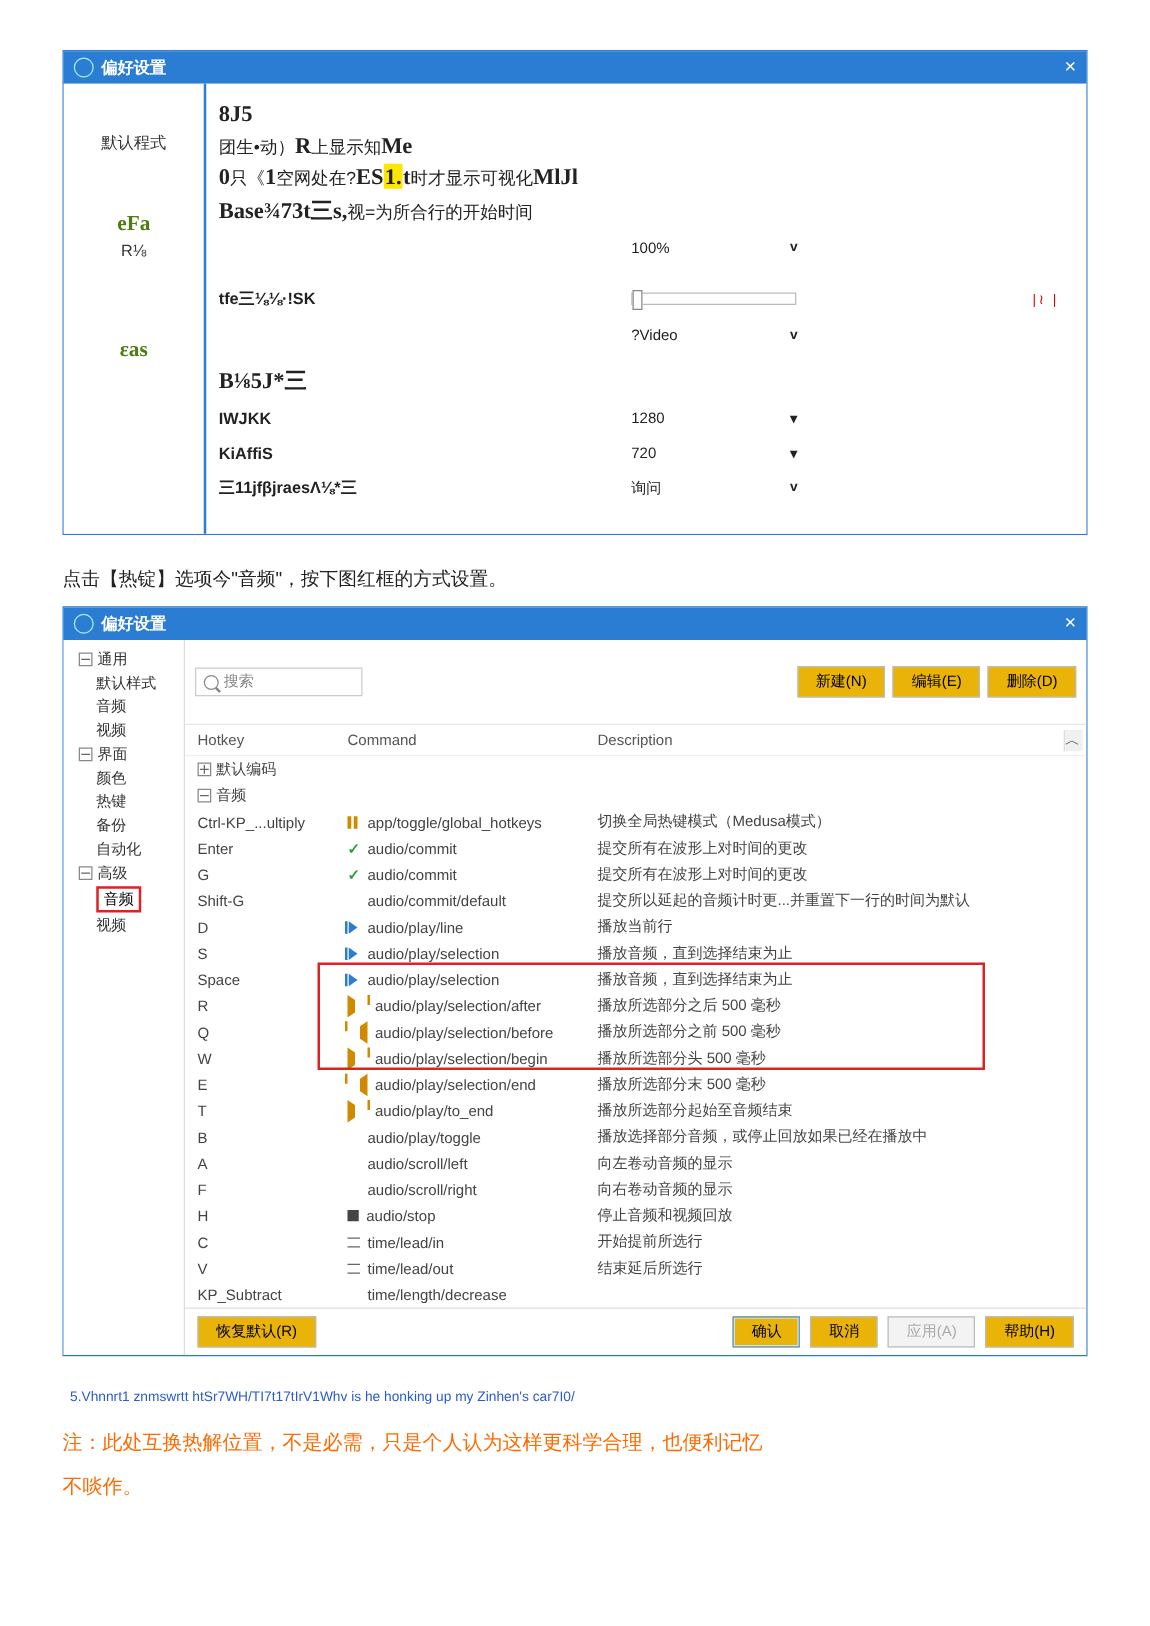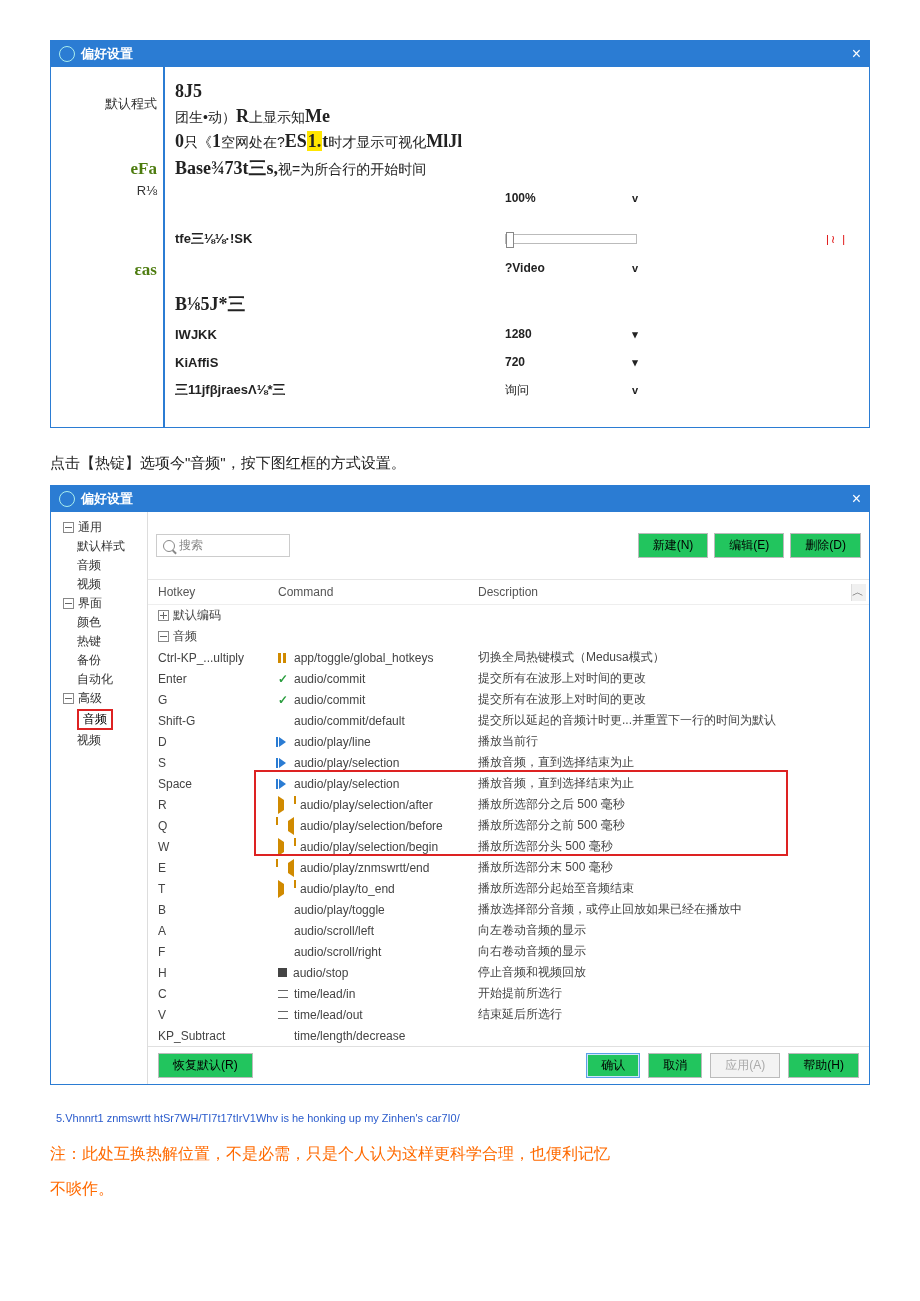--- a/index.html
+++ b/index.html
@@ -31,43 +31,43 @@
   }
   .titlebar .title { flex: 1; font-weight: bold; }
   .titlebar .close { font-size: 16px; cursor: pointer; }
   .win1-body {
     display: flex;
     background: #fff;
     min-height: 360px;
   }
   .w1-left {
     width: 100px;
-    padding: 0 6px;
+    padding: 10px 6px;
     font-size: 13px;
-    text-align: right;
+    text-align: center;
     color: #333;
   }
   .w1-left .row { margin: 8px 0 18px; }
   .w1-left .bold { font-weight: bold; font-size: 17px; font-family: "Times New Roman", serif; color:#4d7c0f; }
   .w1-divider { width: 0; border-left: 2px solid #2b7cd3; margin: 0; }
   .w1-right {
     flex: 1;
     padding: 10px 12px 10px 10px;
     position: relative;
   }
   .w1-line { margin: 4px 0; font-size: 14px; }
   .w1-line b { font-family: "Times New Roman", serif; font-size: 18px; }
   .yellow { background: #ffe600; padding: 0 1px; }
   .w1-ctrlrow {
     display: flex;
     align-items: center;
     height: 28px;
   }
   .w1-ctrlrow .lbl { flex: 0 0 330px; }
-  .w1-ctrlrow .val { width: 120px; font-weight: bold; font-size: 12px; }
+  .w1-ctrlrow .val { width: 120px; font-weight: normal; font-size: 12px; }
   .w1-ctrlrow .drop { width: 20px; font-weight: bold; font-size: 11px; text-align: center; }
   .w1-slider {
     height: 18px; display: flex; align-items: center; margin: 18px 0 6px;
   }
   .w1-slider .track { flex: 0 0 330px; }
   .w1-slider .bar {
     width: 130px; height: 8px; border: 1px solid #bbb;
     display: inline-block; position: relative;
   }
   .w1-slider .thumb {
@@ -113,21 +113,21 @@
   .searchwrap .mag {
     width: 10px; height: 10px; border: 1.5px solid #888; border-radius: 50%;
     margin-right: 4px; position: relative;
   }
   .searchwrap .mag::after {
     content:""; position:absolute; width:5px; height:1.5px; background:#888;
     transform: rotate(45deg); bottom:-2px; right:-3px;
   }
   .hk-top .spacer { flex:1; }
   .btn {
-    border: 1px solid #bbb; background: #22c55e;
+    border: 1px solid #bbb; background: #eab308;
     padding: 3px 14px; font-size: 12px; cursor: pointer;
   }
   .hk-table {
     flex: 1; position: relative; overflow: hidden;
   }
   .hk-head, .hk-row {
     display: grid;
     grid-template-columns: 120px 200px 1fr 14px;
     align-items: center;
     padding: 1px 4px 1px 10px;
@@ -383,21 +383,21 @@
                 <span class="cmd-icon ci-arrow-r"></span>
                 <span>audio/play/selection/begin</span>
               </span>
               <span>播放所选部分头 500 毫秒</span>
               <span></span>
             </div>
             <div class="hk-row">
               <span>E</span>
               <span class="cmd">
                 <span class="cmd-icon ci-arrow-l"></span>
-                <span>audio/play/znmswrtt/end</span>
+                <span>audio/play/selection/end</span>
               </span>
               <span>播放所选部分末 500 毫秒</span>
               <span></span>
             </div>
             <div class="hk-row">
               <span>T</span>
               <span class="cmd">
                 <span class="cmd-icon ci-arrow-r"></span>
                 <span>audio/play/to_end</span>
               </span>

